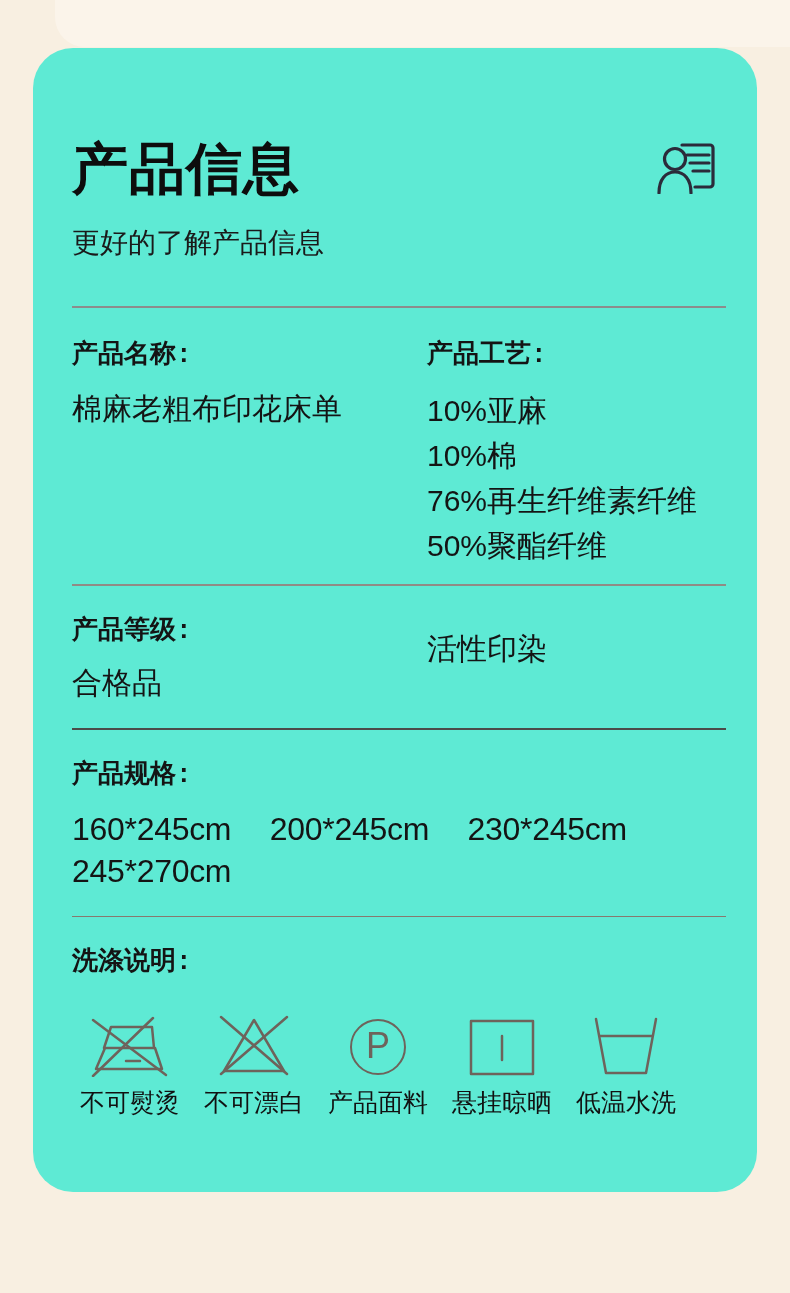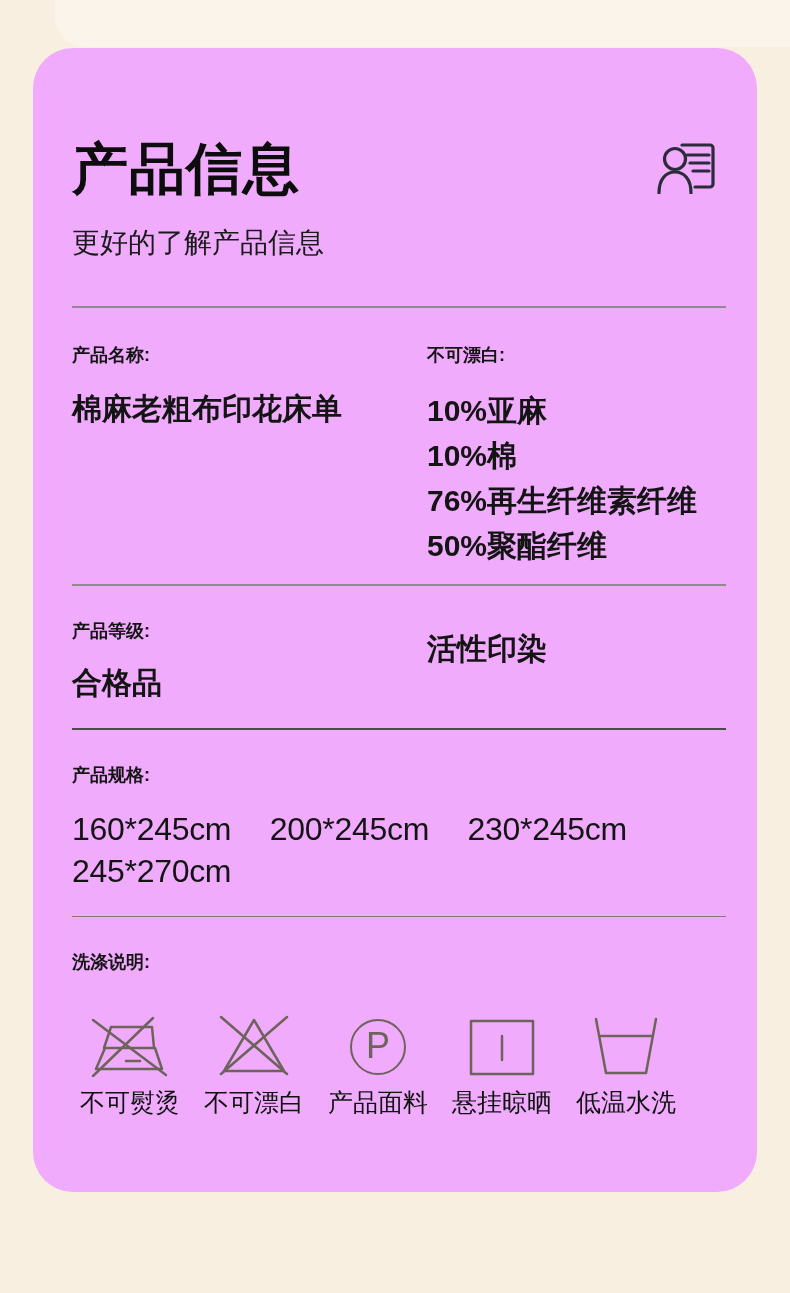--- a/index.html
+++ b/index.html
@@ -16,21 +16,21 @@
   .top-strip {
     position: absolute;
     left: 55px; top: 0; right: 0; height: 47px;
     background: #FBF4EA;
     border-bottom-left-radius: 30px;
   }
   .card {
     position: absolute;
     left: 33px; top: 48px;
     width: 724px; height: 1144px;
-    background: #f0abfc;
+    background: #5eead4;
     border-radius: 40px;
     padding: 0 31px 0 39px;
     color: #111111;
   }
   
   .card-header {
     margin-top: 90px;
     display: flex;
     justify-content: space-between;
     align-items: flex-start;
@@ -55,30 +55,31 @@
   .divider { width: 100%; border: none; }
   .divider.d1 { margin-top: 46px; height: 2px; background: #8C8C8C; }
   .divider.d2 { margin-top: 16px; height: 2px; background: #918B85; }
   .divider.d3 { margin-top: 24px; height: 1.5px; background: #4B4B49; }
   .divider.d4 { margin-top: 24px; height: 1.5px; background: #87796F; }
   
   .two-col { display: grid; grid-template-columns: 355px 1fr; }
   .row1 { margin-top: 30px; }
   .row2 { margin-top: 28px; }
   .sec-label {
-    font-size: 18px;
+    font-size: 26px;
     line-height: 34px;
     font-weight: 600;
     color: #141414;
+    font-family: Liberation Mono, monospace;
   }
   .sec-value {
     margin-top: 16px;
     font-size: 30px;
     line-height: 42px;
-    font-weight: 700;
+    font-weight: 400;
     color: #141414;
   }
   .row2 .sec-value { margin-top: 14px; }
   .fabric-line { line-height: 45px; }
   
   .row3 { margin-top: 28px; }
   .sizes {
     margin-top: 16px;
     font-size: 32px;
     line-height: 42px;
@@ -158,21 +159,21 @@
     </div>
 
     <div class="divider d1"></div>
 
     <div class="two-col row1">
       <div>
         <div class="sec-label">产品名称:</div>
         <div class="sec-value">棉麻老粗布印花床单</div>
       </div>
       <div>
-        <div class="sec-label">不可漂白:</div>
+        <div class="sec-label">产品工艺:</div>
         <div class="sec-value">
           <div class="fabric-line">10%亚麻</div>
           <div class="fabric-line">10%棉</div>
           <div class="fabric-line">76%再生纤维素纤维</div>
           <div class="fabric-line">50%聚酯纤维</div>
         </div>
       </div>
     </div>
 
     <div class="divider d2"></div>

